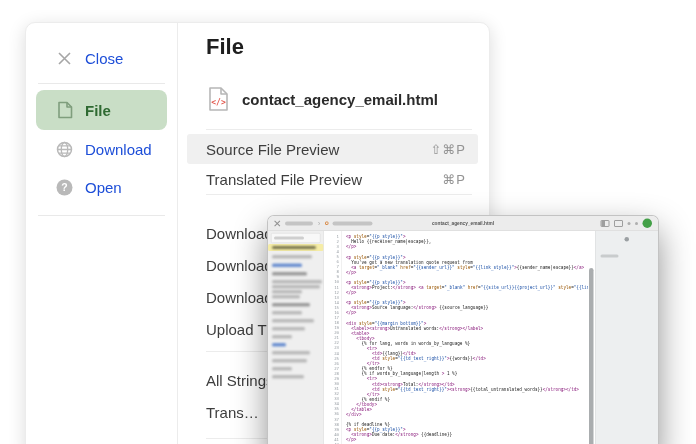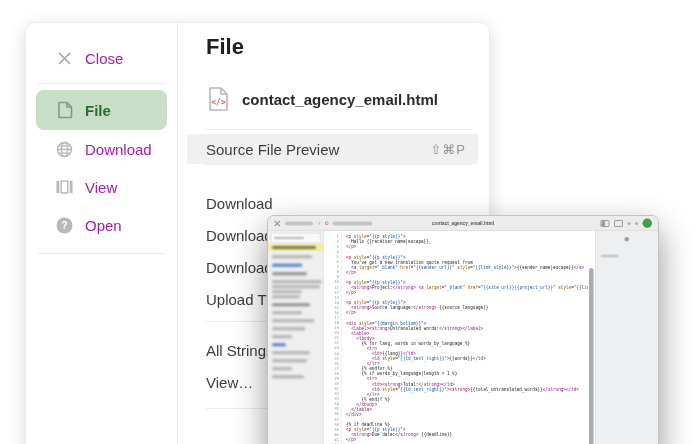--- a/index.html
+++ b/index.html
@@ -8,21 +8,21 @@
   .stage { position:relative; width:696px; height:444px; background:#fff; }
 
   
   .menu-card { position:absolute; left:25px; top:22px; width:465px; height:436px;
                background:#fff; border-radius:10px; border:1px solid #ececec;
                box-shadow:0 4px 18px rgba(0,0,0,.14); display:flex; overflow:hidden; }
   .sidebar { width:152px; border-right:1px solid #ececec; padding:16px 10px 0 10px; flex:none; }
   .side-item { display:flex; align-items:center; height:38px; border-radius:8px;
                padding-left:20px; cursor:default; }
   .side-item .ic { width:17px; height:17px; flex:none; display:flex; align-items:center; justify-content:center; }
-  .side-item .lbl { margin-left:12px; font-size:15px; color:#a21caf; }
+  .side-item .lbl { margin-left:12px; font-size:15px; color:#1d4ed8; }
   .side-item.active { height:40px; }
   .side-item.active .lbl { font-weight:bold; }
   .side-divider { height:1px; background:#e9e9e9; margin:6px 2px; }
   .side-divider.m2 { margin-top:9px; margin-bottom:9px; }
   .quit-item { margin-top:8px; }
 
   .main { flex:1; display:flex; flex-direction:column; }
   .menu-title { margin:11px 0 0 28px; font-size:22px; line-height:26px; font-weight:bold; color:#1f1f1f; }
   .file-row { display:flex; align-items:center; margin:25px 0 0 30px; height:28px; }
   .file-name { margin-left:13px; font-size:15px; font-weight:bold; color:#2b2b2b; }
@@ -120,30 +120,20 @@
               <svg width="17" height="17" viewBox="0 0 17 17">
                 <circle cx="8.5" cy="8.5" r="7" fill="none" stroke="#b9b9b9" stroke-width="1.5"></circle>
                 <ellipse cx="8.5" cy="8.5" rx="3.2" ry="7" fill="none" stroke="#b9b9b9" stroke-width="1.3"></ellipse>
                 <path d="M1.5 8.5 h14 M2.5 4.8 h12 M2.5 12.2 h12" stroke="#b9b9b9" stroke-width="1.3" fill="none"></path>
               </svg>
             </span>
             <span class="lbl">Download</span>
           </div>
           <div class="side-item">
             <span class="ic">
-              <svg width="18" height="14" viewBox="0 0 18 14">
-                <rect x="0.5" y="0.5" width="3" height="13" fill="#b9b9b9"></rect>
-                <rect x="5.5" y="0.8" width="7" height="12.4" fill="none" stroke="#b9b9b9" stroke-width="1.5"></rect>
-                <rect x="14.5" y="0.5" width="3" height="13" fill="#b9b9b9"></rect>
-              </svg>
-            </span>
-            <span class="lbl">View</span>
-          </div>
-          <div class="side-item">
-            <span class="ic">
               <svg width="17" height="17" viewBox="0 0 17 17">
                 <circle cx="8.5" cy="8.5" r="8" fill="#b9b9b9"></circle>
                 <text x="8.5" y="12.4" text-anchor="middle" font-family="Liberation Sans, sans-serif" font-size="10.5" font-weight="bold" fill="#fff">?</text>
               </svg>
             </span>
             <span class="lbl">Open</span>
           </div>
         </div>
       <div class="side-divider m2"></div>
     </div>
@@ -160,20 +150,24 @@
         </span>
         <span class="file-name">contact_agency_email.html</span>
       </div>
       <div class="m-divider d1"></div>
       <div id="menu-rows">
           <div class="menu-group g0">
             <div class="mrow hl">
               <span>Source File Preview</span>
               <span class="sc">⇧⌘P</span>
             </div>
+            <div class="mrow">
+              <span>Translated File Preview</span>
+              <span class="sc">⌘P</span>
+            </div>
           </div>
           <div class="m-divider d2"></div>
           <div class="menu-group g1">
             <div class="mrow">
               <span>Download</span>
             </div>
             <div class="mrow">
               <span>Download in</span>
             </div>
             <div class="mrow">
@@ -182,21 +176,21 @@
             <div class="mrow">
               <span>Upload Trans</span>
             </div>
           </div>
           <div class="m-divider d3"></div>
           <div class="menu-group g2">
             <div class="mrow">
               <span>All Strings</span>
             </div>
             <div class="mrow">
-              <span>View…</span>
+              <span>Trans…</span>
             </div>
           </div>
           <div class="m-divider d4"></div>
         </div>
     </div>
   </div>
 
   <div class="code-window">
     <div class="cw-scale">
       <div class="titlebar">

